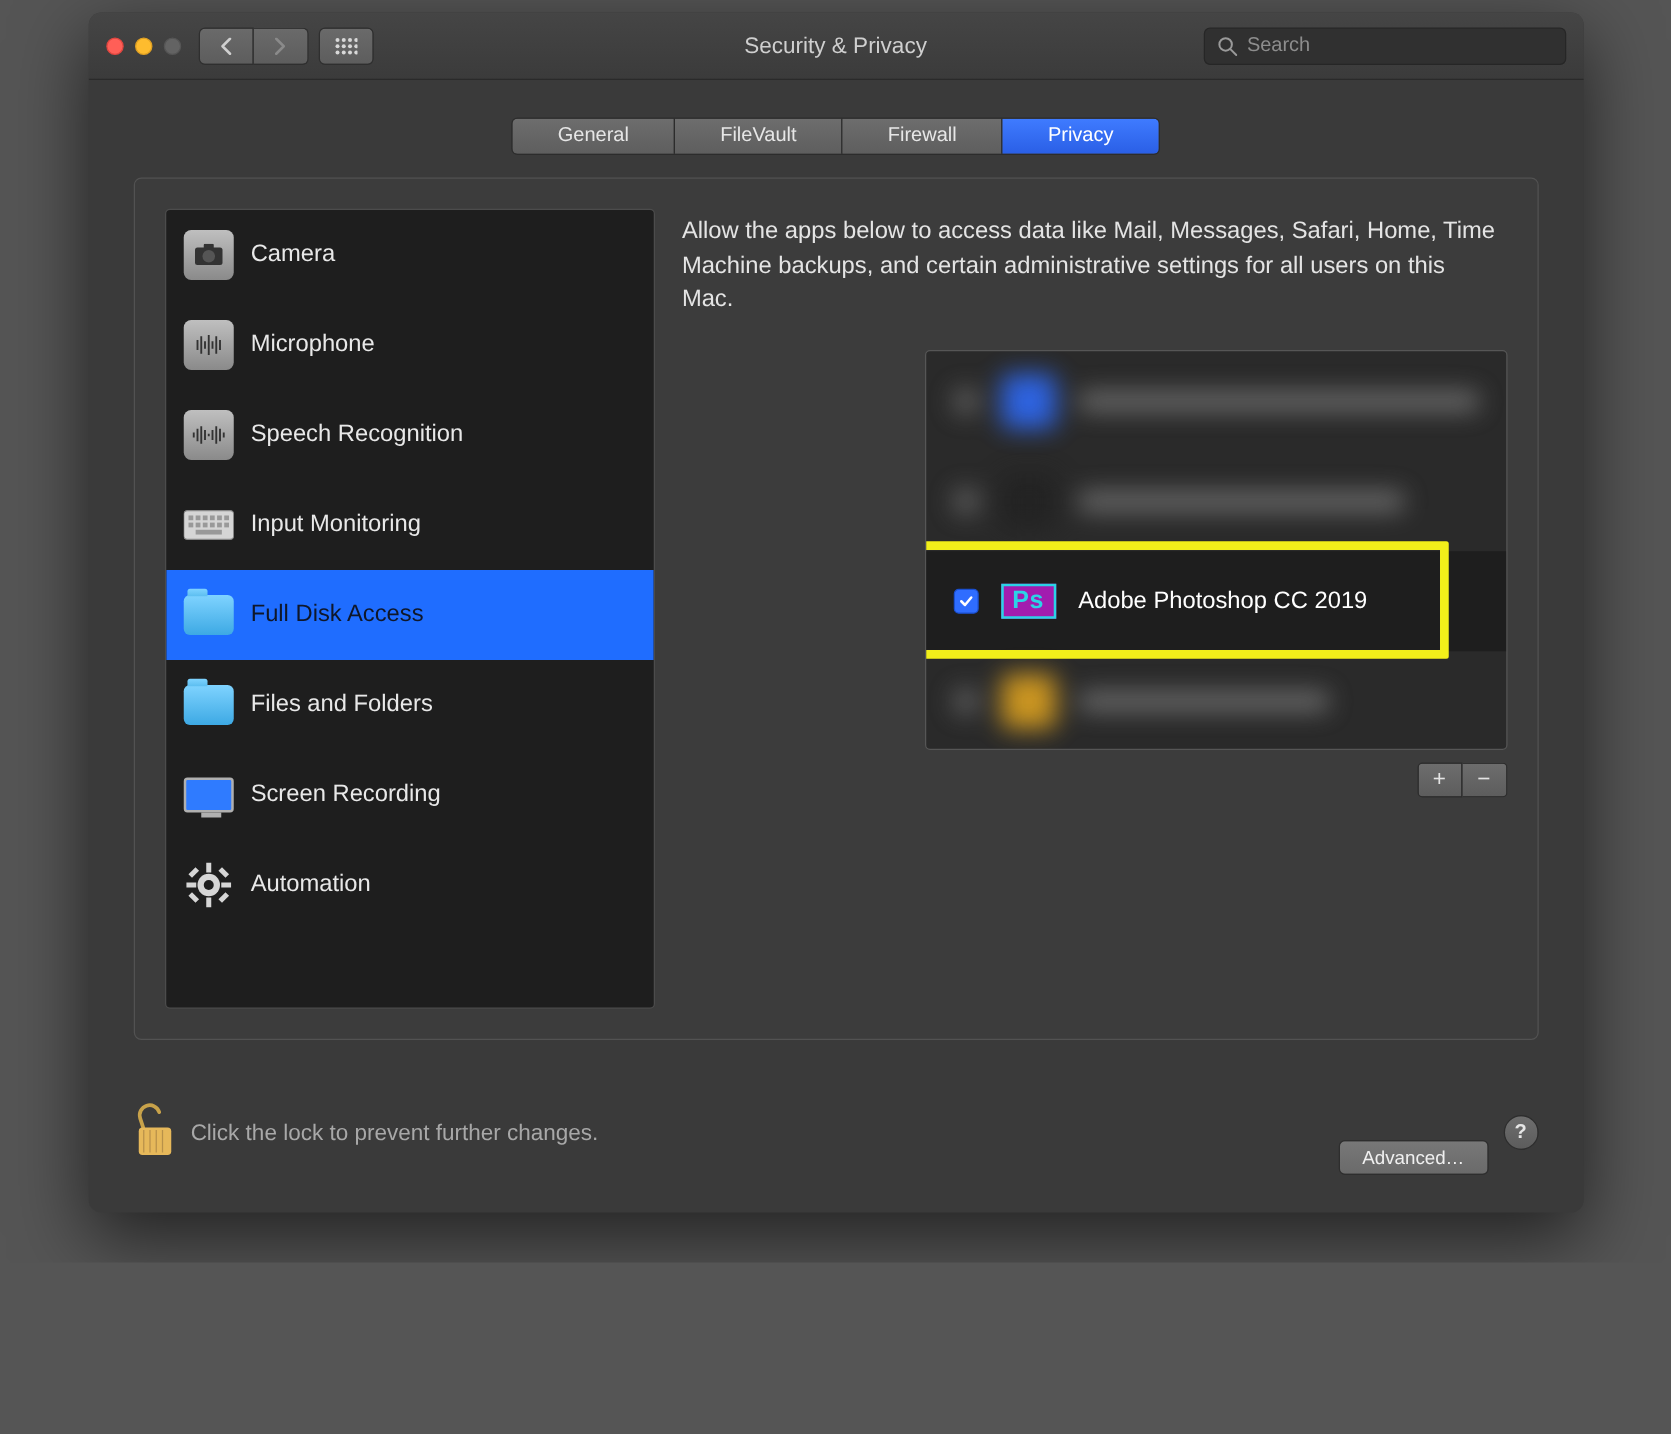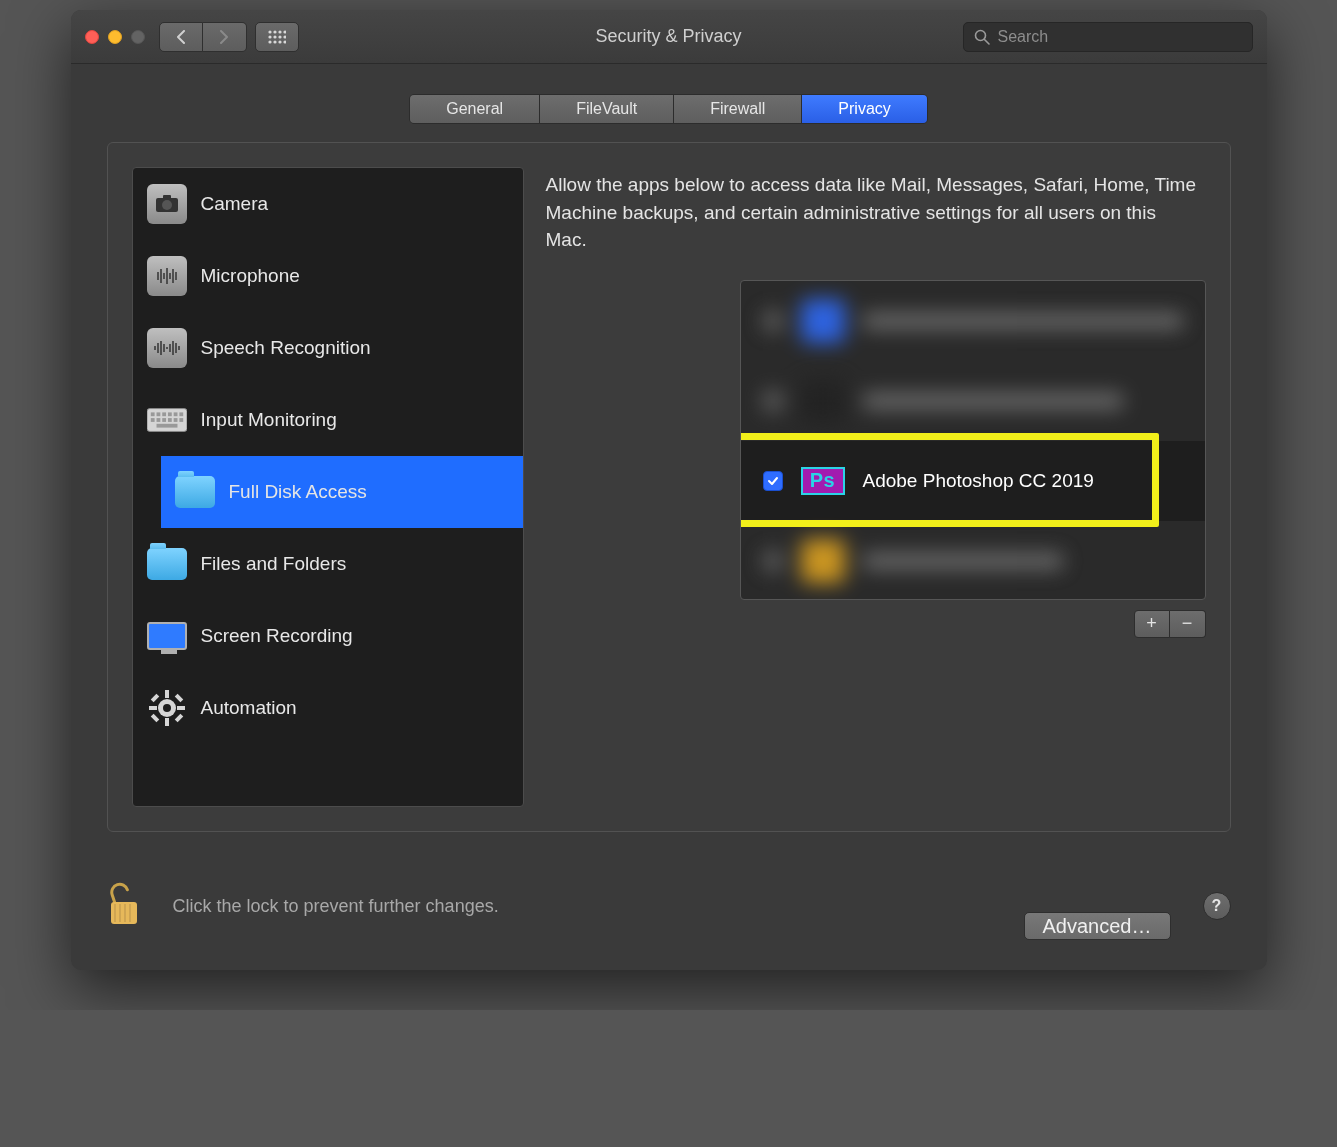--- a/index.html
+++ b/index.html
@@ -90,21 +90,21 @@
     border:1px solid #4c4c4c;
     border-radius:4px;
     overflow:hidden;
   }
   .side-item {
     display:flex; align-items:center; gap:14px;
     height:72px; padding:0 14px;
     color:#e8e8e8; font-size:19px;
     cursor:default;
   }
-  .side-item.selected { background:#1f6dff; color:#e5e5e5;margin-left:28px; }
+  .side-item.selected { background:#1f6dff; color:#0f172a; }
   .icon-box { width:40px; height:40px; display:flex; align-items:center; justify-content:center; }
 
   
   .rightpane { flex:1; display:flex; flex-direction:column;align-items:flex-end; }
   .desc { color:#e4e4e4; font-size:19px; line-height:1.45; padding: 4px 4px 0; }
   .applist {
     margin-top:26px;
     border:1px solid #565656;
     background:#2a2a2a;
     border-radius:4px;
@@ -158,30 +158,30 @@
     color:#e4e4e4; font-size:18px;
     cursor:default;
   }
   .arbtn:first-child{border-radius:4px 0 0 4px;}
   .arbtn:last-child{border-left:none; border-radius:0 4px 4px 0;}
 
   
   .footer {
     display:flex; align-items:center;
     padding: 30px 36px 30px;
-    gap: 32px;
+    gap: 12px;
   }
   .locktext { color:#a8a8a8; font-size:18px; }
   .spacer { flex:1; }
   .advbtn {
     height:28px;
     padding:0 18px;
     background:linear-gradient(#787878,#6a6a6a);
     border:1px solid #2e2e2e; border-radius:5px;
-    color:#f0f0f0; font-size:20px;
+    color:#f0f0f0; font-size:15px;
     display:flex; align-items:center;margin-top:40px;
   }
   .helpbtn {
     width:28px; height:28px; border-radius:50%;
     background:linear-gradient(#6e6e6e,#5c5c5c);
     border:1px solid #2d2d2d;
     color:#e6e6e6; font-size:16px; font-weight:600;
     display:flex; align-items:center; justify-content:center;
   }
   .icon-gray { background:linear-gradient(#bfbfbf,#8a8a8a); border-radius:6px; }

